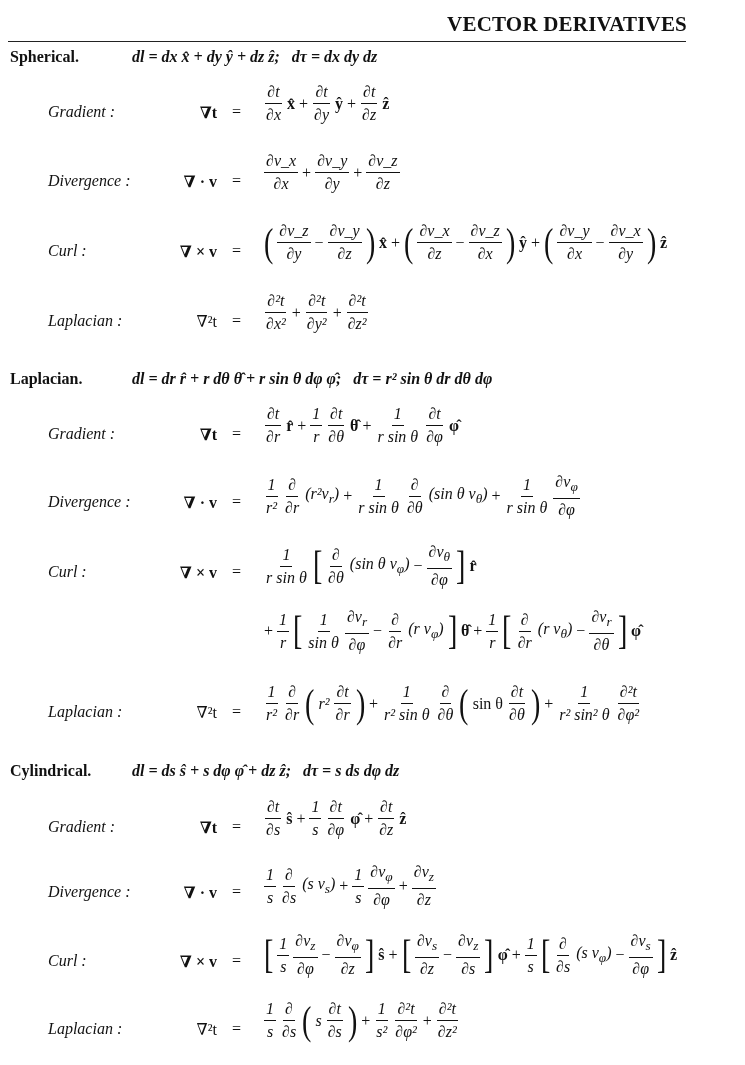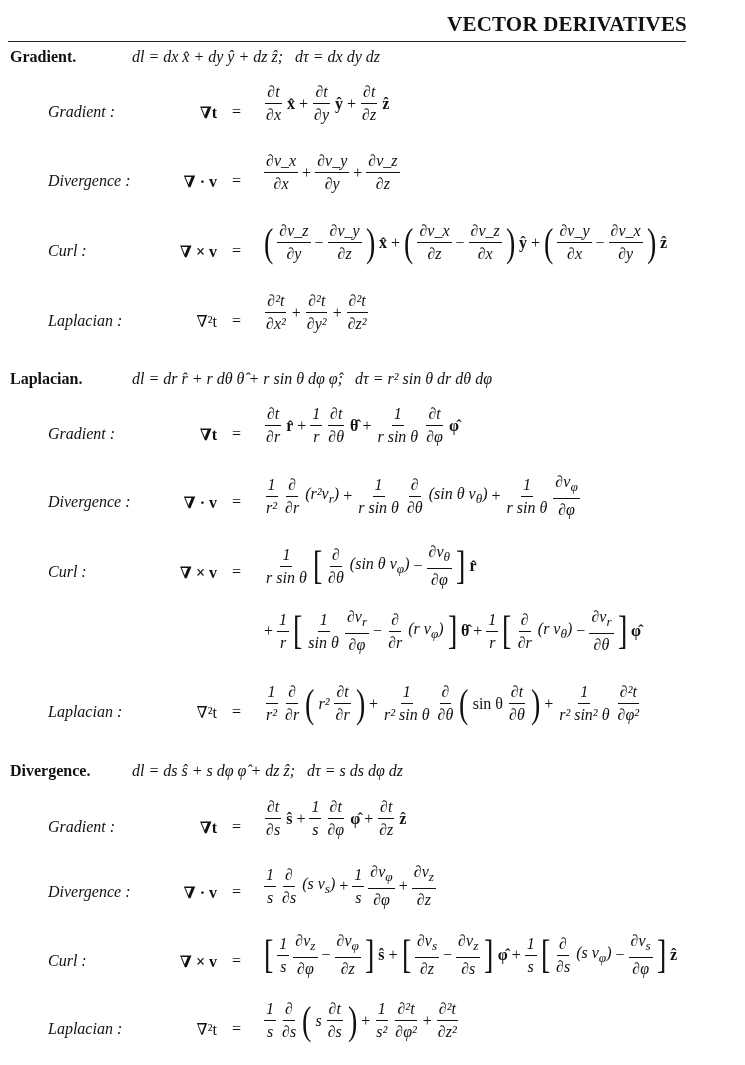--- a/index.html
+++ b/index.html
@@ -2,42 +2,42 @@
 <html><head>
 <meta charset="utf-8">
 <style>
   html,body{margin:0;padding:0;background:#fff;}
   body{width:745px;height:1065px;position:relative;overflow:hidden;
        font-family:"Liberation Serif","DejaVu Serif",serif;color:#111;}
   .title{position:absolute;right:58px;top:12px;font-weight:bold;font-size:21px;letter-spacing:0.2px;}
   .rule{position:absolute;left:8px;top:41px;width:678px;height:1px;background:#222;}
   .section-head{position:absolute;left:10px;font-size:16px;white-space:nowrap;}
   .section-head .name{font-weight:bold;display:inline-block;width:118px;}
-  .section-head .elem{font-style:italic;}
+  .section-head .elem{font-style:italic;font-weight:bold;}
   .row{position:absolute;left:0;width:745px;height:60px;}
   .row .label{position:absolute;left:48px;font-style:italic;font-size:16px;}
   .row .op{position:absolute;font-size:16px;text-align:right;width:70px;}
   .row .eq{position:absolute;left:232px;font-size:16px;}
   .row .expr{position:absolute;left:262px;font-size:16px;display:flex;align-items:center;white-space:nowrap;}
   .frac{display:inline-flex;flex-direction:column;align-items:center;vertical-align:middle;margin:0 2px;font-style:italic;}
   .frac .n{padding:0 2px 2px 2px;border-bottom:1px solid #111;line-height:18px;}
   .frac .d{padding:2px 2px 0 2px;line-height:18px;}
   .t{display:inline-block;padding:0 2px;}
   .bold{font-weight:bold;font-style:normal;}
   .it{font-style:italic;}
   .big{font-size:40px;line-height:40px;font-weight:200;transform:scaleX(0.7);display:inline-block;}
 </style>
 </head>
 <body>
 
 <div class="title">VECTOR DERIVATIVES</div>
 <div class="rule"></div>
 
 <div class="section-head" style="top:48px">
-  <span class="name">Gradient.</span>
+  <span class="name">Spherical.</span>
   <span class="elem">dl = dx x̂ + dy ŷ + dz ẑ;</span>
   &nbsp;&nbsp;<span class="elem">dτ = dx dy dz</span>
 </div>
 
 <div class="row" style="top:83px">
   <span class="label" style="top:20px">Gradient :</span>
   <span class="op bold" style="left:147px;top:20px">∇t</span>
   <span class="eq" style="top:20px">=</span>
   <span class="expr" style="top:0">
     <span class="frac">
@@ -336,21 +336,21 @@
         <span class="d">r² sin² θ</span>
       </span>
     <span class="frac">
         <span class="n">∂²t</span>
         <span class="d">∂φ²</span>
       </span>
   </span>
 </div>
 
 <div class="section-head" style="top:762px">
-  <span class="name">Divergence.</span>
+  <span class="name">Cylindrical.</span>
   <span class="elem">dl = ds ŝ + s dφ φ̂ + dz ẑ;</span>
   &nbsp;&nbsp;<span class="elem">dτ = s ds dφ dz</span>
 </div>
 
 <div class="row" style="top:798px">
   <span class="label" style="top:20px">Gradient :</span>
   <span class="op bold" style="left:147px;top:20px">∇t</span>
   <span class="eq" style="top:20px">=</span>
   <span class="expr" style="top:0">
     <span class="frac">

